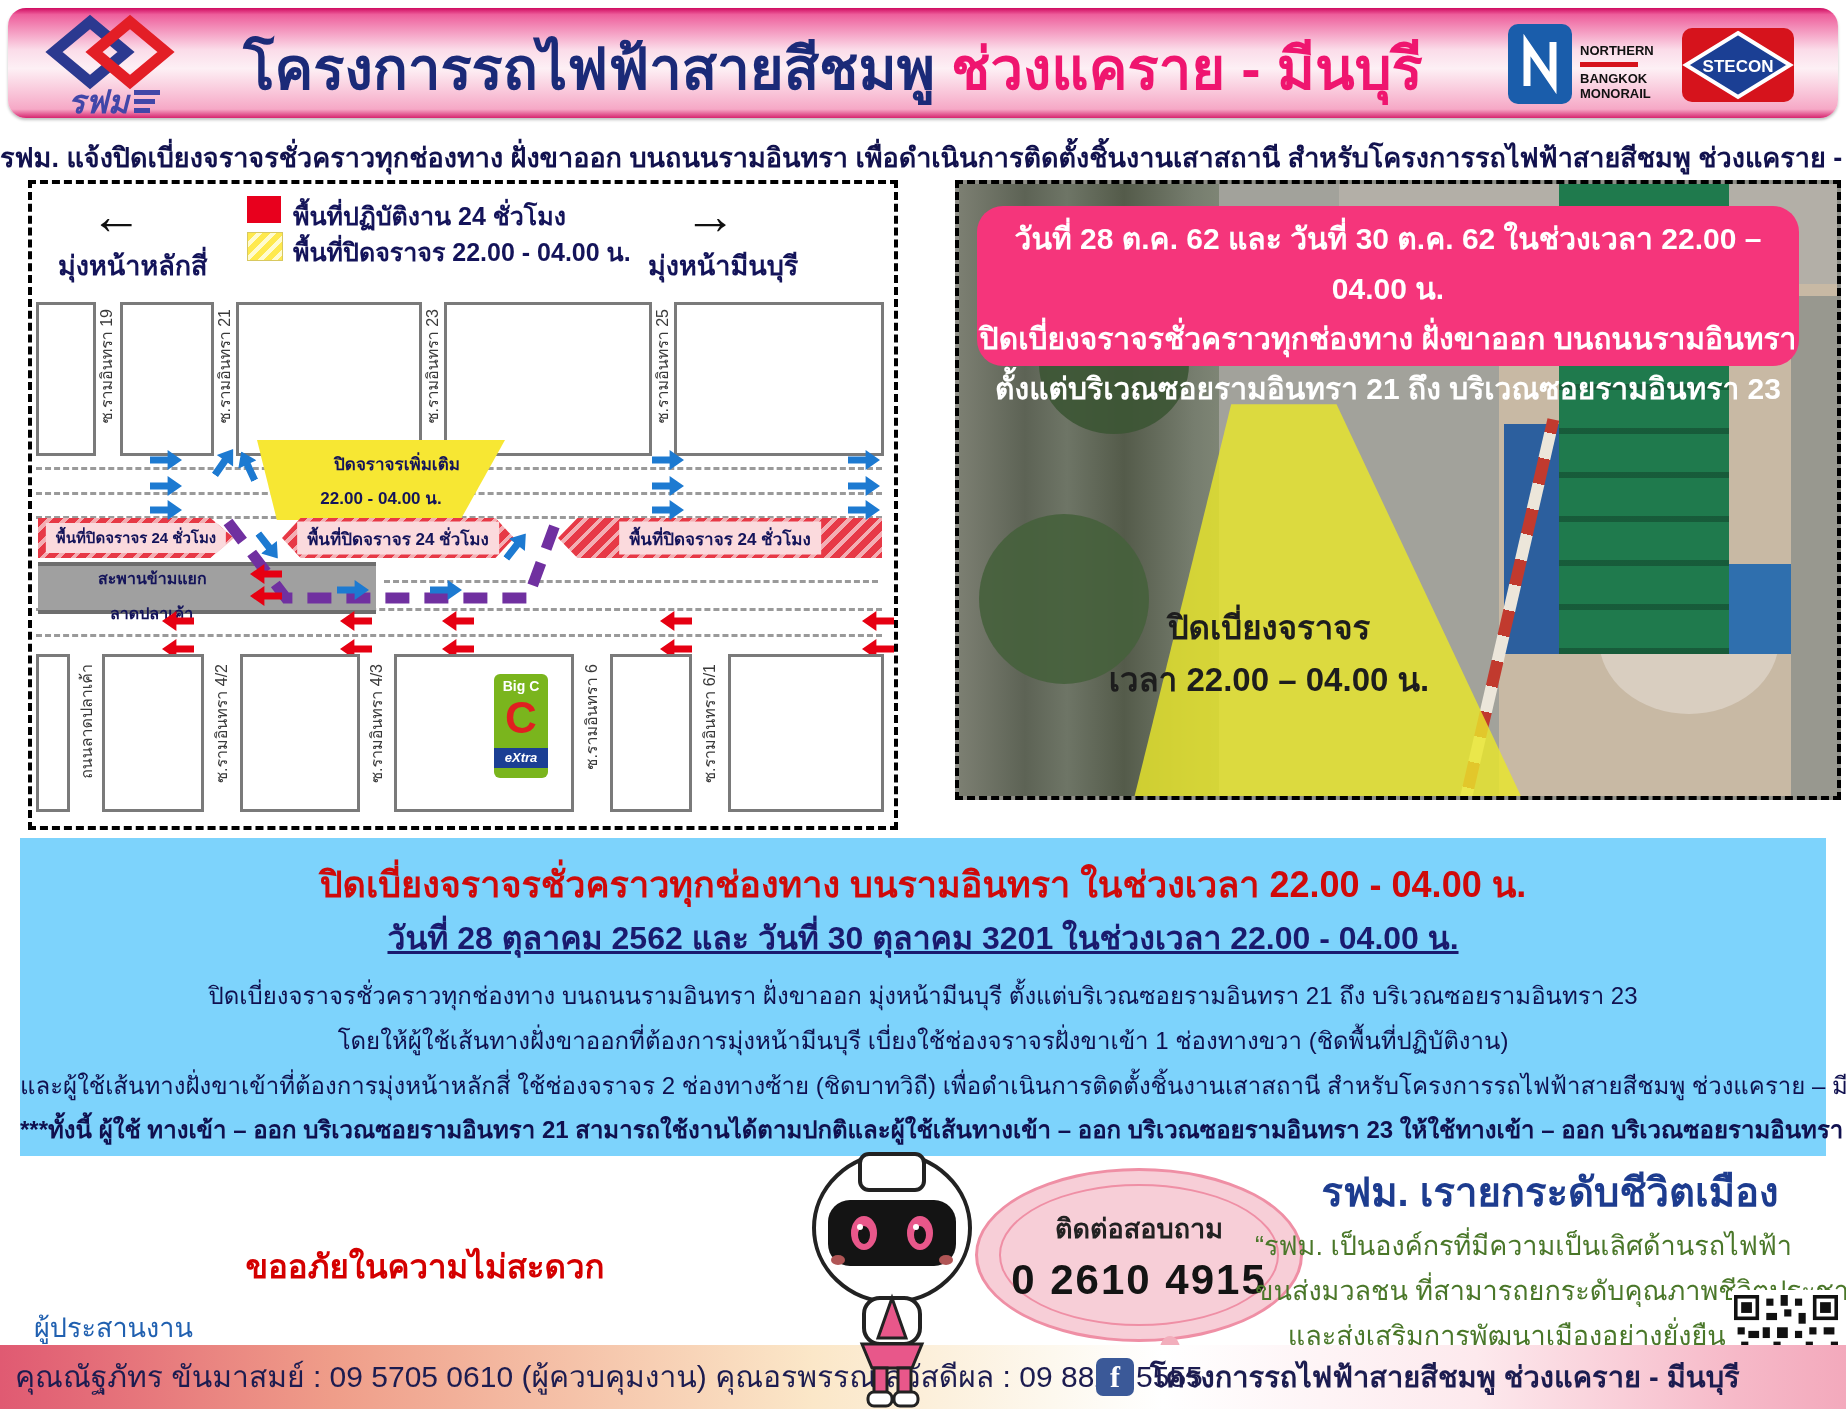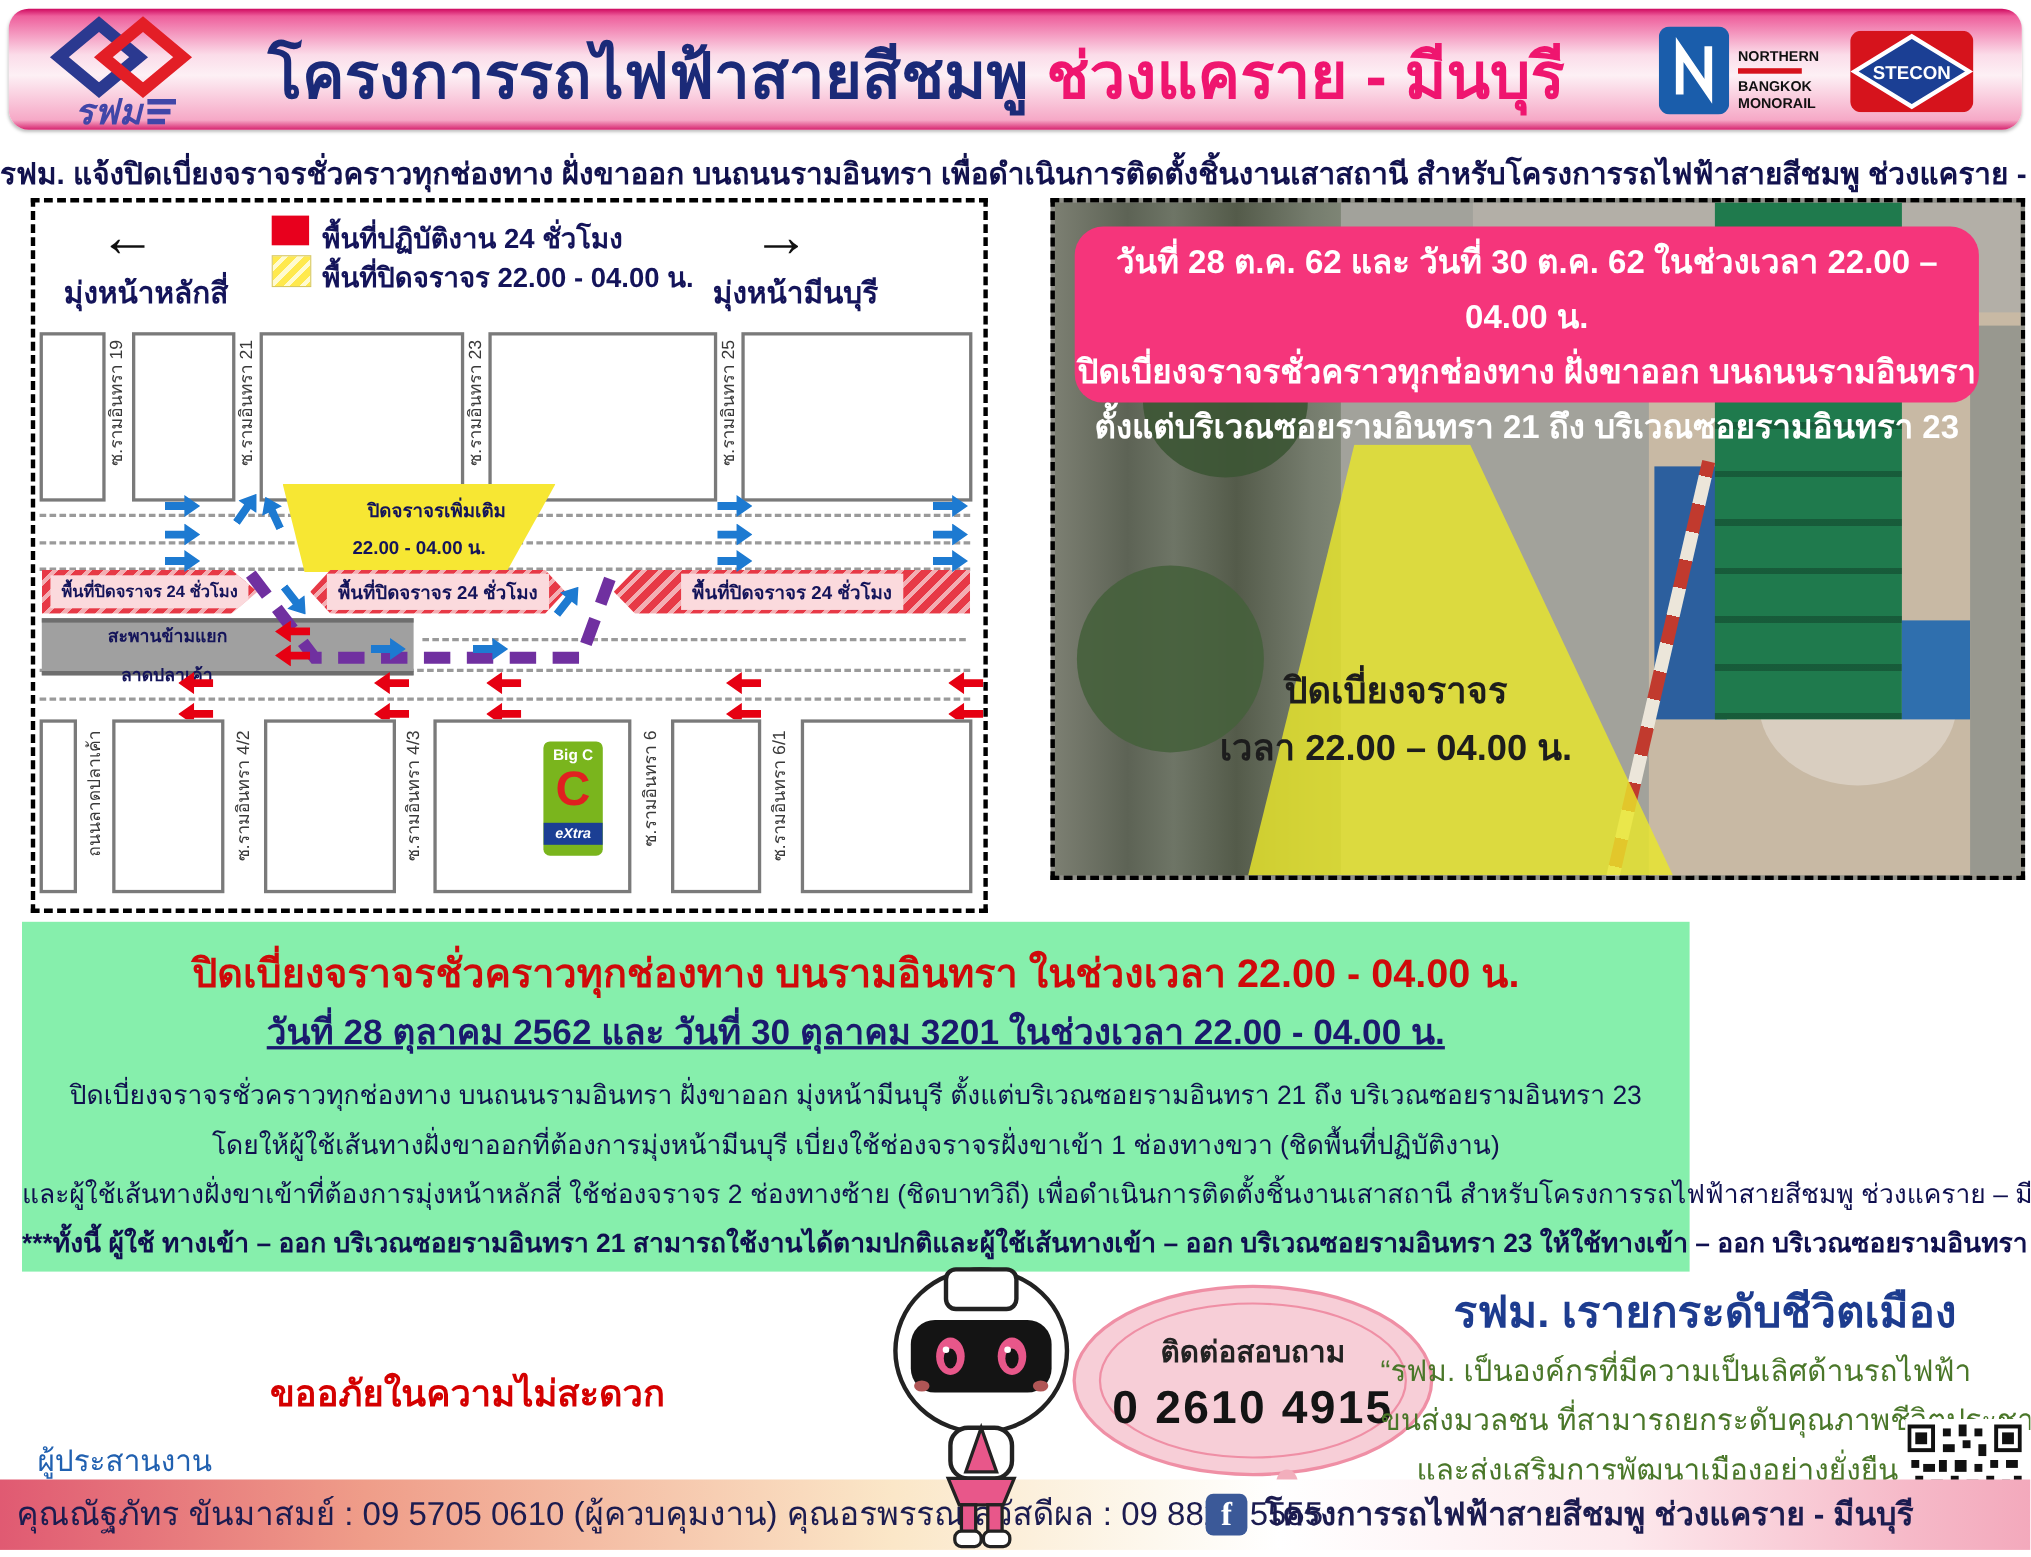--- a/index.html
+++ b/index.html
@@ -24,21 +24,21 @@
           background:repeating-linear-gradient(135deg,#e73946 0 7px,#f3aeb3 7px 11px);}
   .barchip{position:absolute;left:50%;top:50%;transform:translate(-50%,-50%);background:#fbdadd;
            color:#14145a;font-weight:bold;font-size:17px;white-space:nowrap;padding:3px 10px;}
   .maplbl{color:#14145a;font-weight:bold;white-space:nowrap;}
   
   .photo{position:absolute;left:955px;top:180px;width:878px;height:612px;border:4px dashed #000;
          overflow:hidden;background:#8f8f88;}
   .banner{position:absolute;left:18px;top:22px;width:822px;height:152px;background:#f5357b;border-radius:26px;
           color:#fff;font-weight:bold;font-size:30px;text-align:center;line-height:50px;padding-top:8px;z-index:6;}
   
-  .notice{position:absolute;left:20px;top:838px;width:1516px;height:318px;background:#86efac;}
+  .notice{position:absolute;left:20px;top:838px;width:1806px;height:318px;background:#7dd3fc;}
   .ntc-line{width:100%;text-align:center;color:#10104f;font-size:24px;white-space:nowrap;position:absolute;}
   
   .redtxt{position:absolute;color:#d40000;font-weight:bold;text-align:center;white-space:nowrap;}
   .bubble{position:absolute;left:975px;top:1168px;width:322px;height:168px;border:3px solid #ef8fa5;border-radius:50%;
           background:#f7ced7;display:flex;align-items:center;justify-content:center;}
   .bubble-in{width:86%;height:82%;border:2px solid #ef8fa5;border-radius:50%;display:flex;flex-direction:column;
              align-items:center;justify-content:center;}
   .footerbar{position:absolute;left:0;top:1345px;width:1846px;height:64px;
      background:linear-gradient(90deg,#e05a72 0%,#ef9d89 18%,#fbe7c8 44%,#fdf8ee 57%,#ffffff 63%,#fde9ed 80%,#f6b9c8 94%,#f3a9bc 100%);}
   .qr{position:absolute;left:1732px;top:1290px;width:108px;height:114px;background:#fff;padding:2px;}

